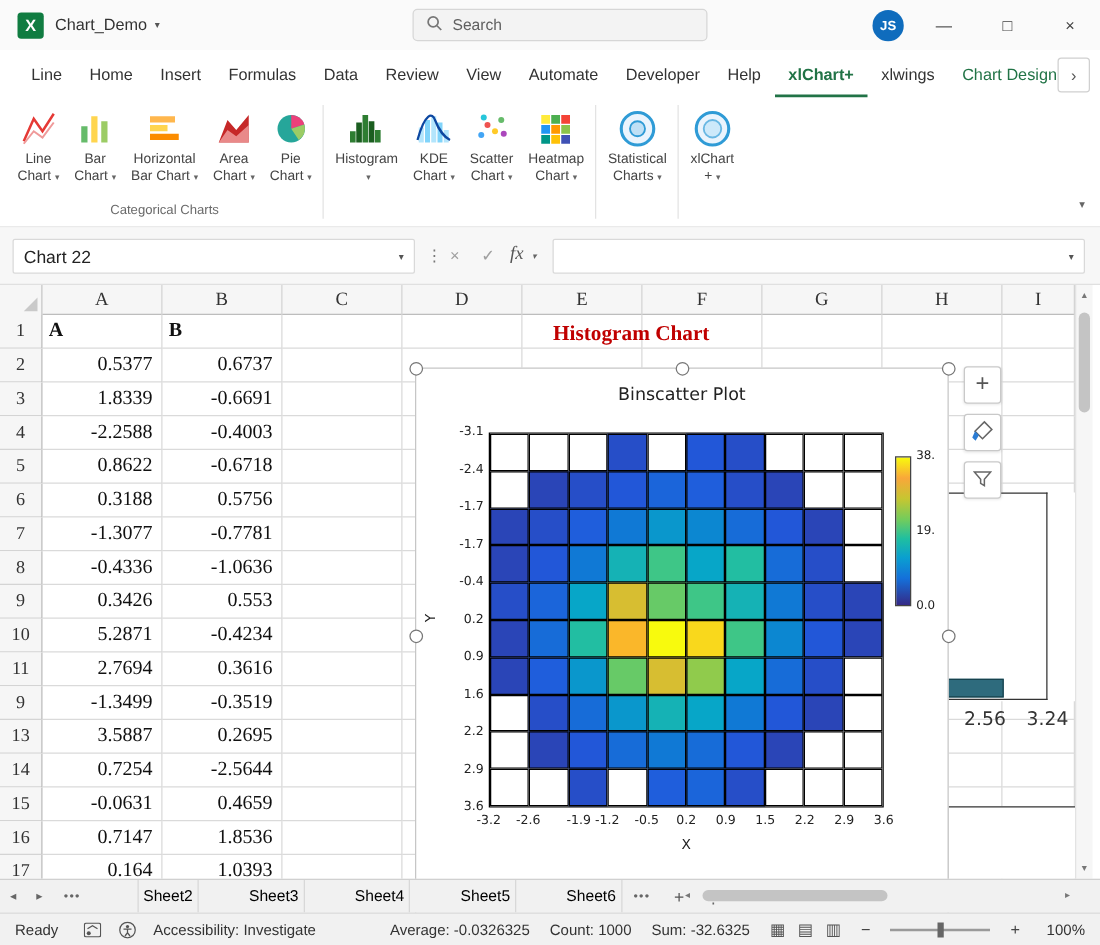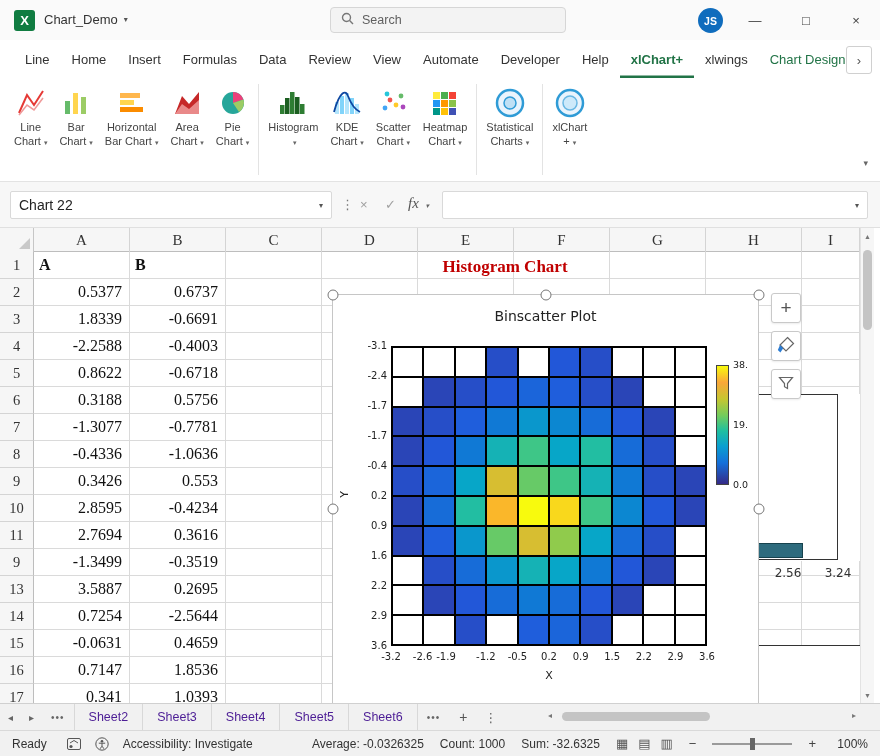--- a/index.html
+++ b/index.html
@@ -65,21 +65,21 @@
   .gcell{box-sizing:border-box;border-right:1px solid #dadada;border-bottom:1px solid #dadada;font-family:"Liberation Serif",serif;
          font-size:16px;color:#111;display:flex;align-items:center;justify-content:flex-end;padding-right:7px;flex:none;}
   .gcell.text{justify-content:flex-start;padding-left:5px;font-weight:bold;}
   .sheet-title{position:absolute;left:415px;top:29px;width:180px;text-align:center;font-family:"Liberation Serif",serif;
                font-weight:bold;font-size:17px;color:#C00000;}
 
   
   .hist-panel{position:absolute;left:758px;top:394px;width:102px;height:167px;background:#fff;}
   .hist-frame{position:absolute;left:0;top:0;width:80px;height:166px;border:1px solid #333;border-left:none;box-sizing:border-box;}
   .hist-bar{position:absolute;left:0;bottom:1px;width:45px;height:15px;background:#2e6b7d;border:1px solid #17424d;box-sizing:border-box;}
-  .hist-xlab{position:absolute;top:566px;width:40px;text-align:center;font-size:12px;color:#333;font-family:"DejaVu Sans",sans-serif;}
+  .hist-xlab{position:absolute;top:566px;width:40px;text-align:center;font-size:15px;color:#333;font-family:"DejaVu Sans",sans-serif;}
   .hist-panel2{position:absolute;left:758px;top:645px;width:102px;height:58px;background:#fff;border-top:1px solid #333;border-left:1px solid #333;box-sizing:border-box;}
 
   
   .chart{position:absolute;left:332px;top:294px;width:427px;height:440px;background:#fff;border:1px solid #c6c6c6;
          box-sizing:border-box;font-family:"DejaVu Sans",sans-serif;}
   .chart-title{position:absolute;left:0;top:13px;width:100%;text-align:center;font-size:14px;color:#222;}
   .plot{position:absolute;left:58px;top:51px;width:316px;height:300px;display:grid;grid-template-columns:repeat(10,1fr);
         grid-template-rows:repeat(10,1fr);border:1px solid #000;box-sizing:border-box;background:#fff;}
   .hcell{border:1px solid #000;box-sizing:border-box;}
   .xtick{position:absolute;width:36px;text-align:center;font-size:10px;color:#222;}
@@ -103,21 +103,21 @@
   .vscroll{position:absolute;left:860px;top:228px;width:14px;height:475px;background:#f6f6f6;border-left:1px solid #e3e3e3;box-sizing:border-box;}
   .varrow{position:absolute;left:0;width:100%;height:16px;display:flex;align-items:center;justify-content:center;font-size:7px;color:#777;}
   .varrow.up{top:0;}.varrow.down{bottom:0;}
   .vthumb{position:absolute;left:2px;top:22px;width:9px;height:80px;background:#c4c4c4;border-radius:5px;}
 
   
   .sbar{position:absolute;left:0;top:703px;width:880px;height:27px;background:#f1f1f1;border-top:1px solid #d0d0d0;
         box-sizing:border-box;display:flex;align-items:center;font-size:12.5px;color:#444;}
   .snav{padding:0 8px;color:#666;font-size:10px;}
   .sdots{padding:0 9px;color:#666;font-size:10px;letter-spacing:1px;}
-  .stab{padding:0 14px;height:100%;display:flex;align-items:center;border-right:1px solid #d8d8d8;color:#4c1d95;}
+  .stab{padding:0 4px;height:100%;display:flex;align-items:center;border-right:1px solid #d8d8d8;color:#000000;margin-left:36px;}
   .stab.first{border-left:1px solid #d8d8d8;}
   .splus{padding:0 10px;font-size:14px;color:#555;}
   .skebab{padding:0 7px;color:#666;}
   .hscroll{position:absolute;left:546px;top:703px;width:312px;height:27px;}
   .harrow{position:absolute;top:8px;font-size:8px;color:#777;}
   .ha-l{left:2px;}.ha-r{right:2px;}
   .hthumb{position:absolute;left:16px;top:9px;width:148px;height:9px;background:#c4c4c4;border-radius:5px;}
 
   
   .status{position:absolute;left:0;top:730px;width:880px;height:26px;background:#f1f1f1;border-top:1px solid #d9d9d9;
@@ -225,20 +225,21 @@
                 <svg width="30" height="30" viewBox="0 0 30 30">
                   <circle cx="15" cy="15" r="11" fill="#26a69a"></circle>
                   <path d="M15 15 L15 4 A11 11 0 0 1 25.5 11.6 Z" fill="#ec407a"></path>
                   <path d="M15 15 L25.5 11.6 A11 11 0 0 1 21 24 Z" fill="#9ccc65"></path>
                 </svg>
               </div>
               <div class="rline">Pie</div>
               <div class="rline">Chart<span class="rcaret">▾</span></div>
             </div>
           </div>
+          <div class="rlabel">Categorical Charts</div>
         </div>
         <div class="rdivider"></div>
         <div class="rgroup">
           <div class="ritems">
             <div class="ritem">
               <div class="ricon">
                 <svg width="30" height="30" viewBox="0 0 30 30">
                   <rect x="2" y="17" width="4.5" height="9" fill="#2e7d32"></rect>
                   <rect x="7" y="10" width="4.5" height="16" fill="#1b5e20"></rect>
                   <rect x="12" y="4" width="4.5" height="22" fill="#2e7d32"></rect>
@@ -468,21 +469,21 @@
           <div class="gcell" style="width: 96px;"></div>
           <div class="gcell" style="width: 96px;"></div>
           <div class="gcell" style="width: 96px;"></div>
           <div class="gcell" style="width: 96px;"></div>
           <div class="gcell" style="width: 96px;"></div>
           <div class="gcell" style="width: 96px;"></div>
           <div class="gcell" style="width: 58px;"></div>
         </div>
         <div class="grow">
           <div class="rhdr">10</div>
-          <div class="gcell" style="width: 96px;">2.8595</div>
+          <div class="gcell" style="width: 96px;">5.2871</div>
           <div class="gcell" style="width: 96px;">-0.4234</div>
           <div class="gcell" style="width: 96px;"></div>
           <div class="gcell" style="width: 96px;"></div>
           <div class="gcell" style="width: 96px;"></div>
           <div class="gcell" style="width: 96px;"></div>
           <div class="gcell" style="width: 96px;"></div>
           <div class="gcell" style="width: 96px;"></div>
           <div class="gcell" style="width: 58px;"></div>
         </div>
         <div class="grow">
@@ -552,21 +553,21 @@
           <div class="gcell" style="width: 96px;"></div>
           <div class="gcell" style="width: 96px;"></div>
           <div class="gcell" style="width: 96px;"></div>
           <div class="gcell" style="width: 96px;"></div>
           <div class="gcell" style="width: 96px;"></div>
           <div class="gcell" style="width: 96px;"></div>
           <div class="gcell" style="width: 58px;"></div>
         </div>
         <div class="grow">
           <div class="rhdr">17</div>
-          <div class="gcell" style="width: 96px;">0.341</div>
+          <div class="gcell" style="width: 96px;">0.164</div>
           <div class="gcell" style="width: 96px;">1.0393</div>
           <div class="gcell" style="width: 96px;"></div>
           <div class="gcell" style="width: 96px;"></div>
           <div class="gcell" style="width: 96px;"></div>
           <div class="gcell" style="width: 96px;"></div>
           <div class="gcell" style="width: 96px;"></div>
           <div class="gcell" style="width: 96px;"></div>
           <div class="gcell" style="width: 58px;"></div>
         </div>
       </div>
@@ -685,21 +686,21 @@
         <div class="hcell" style="background: rgb(255, 255, 255);"></div>
         <div class="hcell" style="background: rgb(255, 255, 255);"></div>
         <div class="hcell" style="background: rgb(255, 255, 255);"></div>
       </div>
     <div class="xlabel">X</div>
     <div class="ylabel">Y</div>
     <div class="cbar"></div>
     <div>
         <div class="xtick" style="left: 40px; top: 356px;">-3.2</div>
         <div class="xtick" style="left: 71.6px; top: 356px;">-2.6</div>
-        <div class="xtick" style="left: 95px; top: 356px;">-1.9</div>
+        <div class="xtick" style="left: 112px; top: 356px;">-1.9</div>
         <div class="xtick" style="left: 134.8px; top: 356px;">-1.2</div>
         <div class="xtick" style="left: 166.4px; top: 356px;">-0.5</div>
         <div class="xtick" style="left: 198px; top: 356px;">0.2</div>
         <div class="xtick" style="left: 229.6px; top: 356px;">0.9</div>
         <div class="xtick" style="left: 261.2px; top: 356px;">1.5</div>
         <div class="xtick" style="left: 292.8px; top: 356px;">2.2</div>
         <div class="xtick" style="left: 324.4px; top: 356px;">2.9</div>
         <div class="xtick" style="left: 356px; top: 356px;">3.6</div>
       </div>
     <div>

